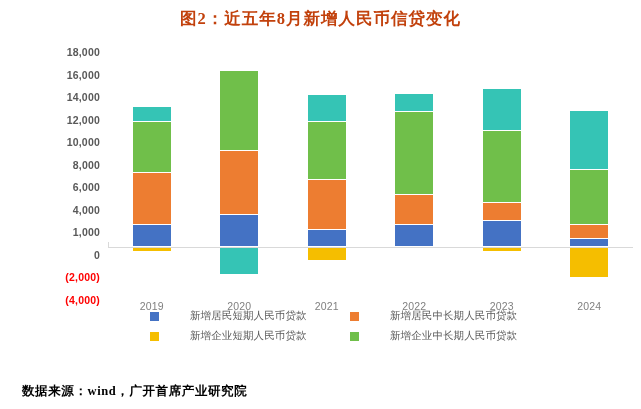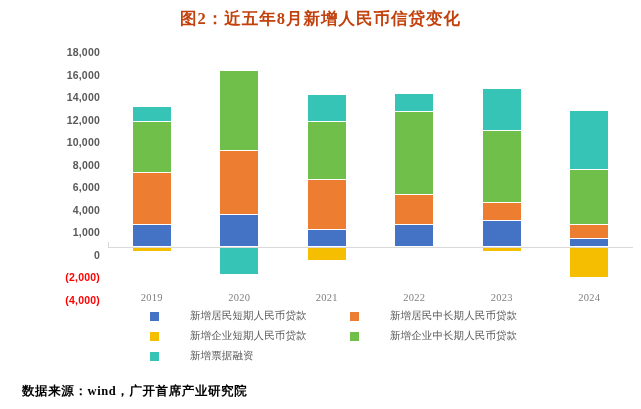--- a/index.html
+++ b/index.html
@@ -90,24 +90,23 @@
   .seg{
     position:absolute;
     left:50%;
     transform:translateX(-50%);
     width:38px;
   }
 
   
   .x-axis{
     position:absolute;
-    left:108px;top:292px;
+    left:108px;top:300px;
     width:525px;height:20px;
     display:flex;
-    font-family:Liberation Serif, serif;
   }
   .x-tick{
     flex:1 1 0;
     text-align:center;
     font-size:10.5px;
     color:#808080;
     letter-spacing:0.2px;
   }
 
   
@@ -247,23 +246,17 @@
       <div class="legend-row">
         <div class="legend-item">
           <span class="legend-swatch" style="background: rgb(245, 190, 0);"></span>
           <span class="legend-label">新增企业短期人民币贷款</span>
         </div>
         <div class="legend-item">
           <span class="legend-swatch" style="background: rgb(112, 191, 74);"></span>
           <span class="legend-label">新增企业中长期人民币贷款</span>
         </div>
       </div>
-      <div class="legend-row">
-        <div class="legend-item">
-          <span class="legend-swatch" style="background: rgb(53, 196, 181);"></span>
-          <span class="legend-label">新增票据融资</span>
-        </div>
-      </div>
     </div>
 
   <div class="source">数据来源：wind，广开首席产业研究院</div>
 
 </div>
 
 </body></html>

